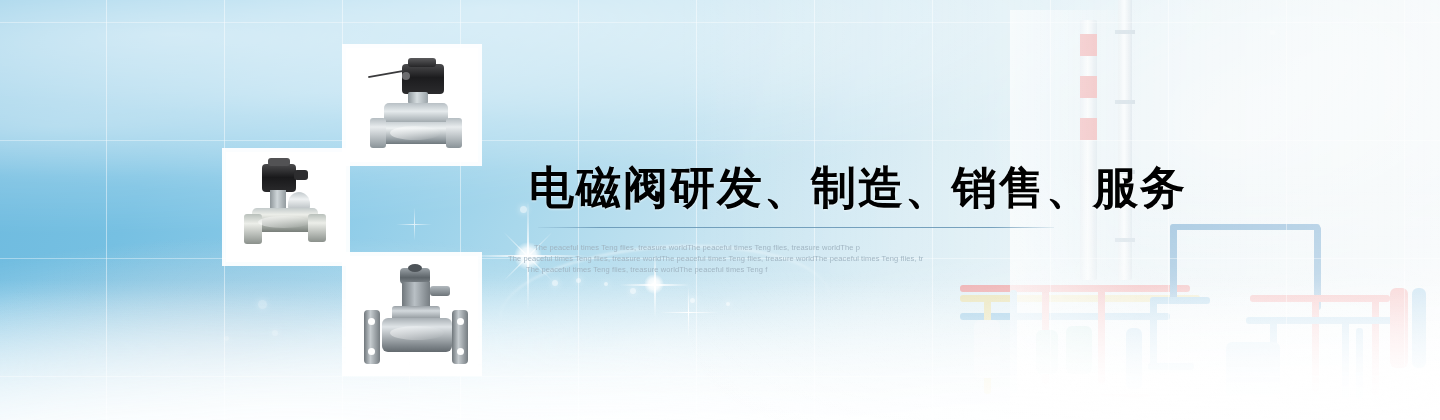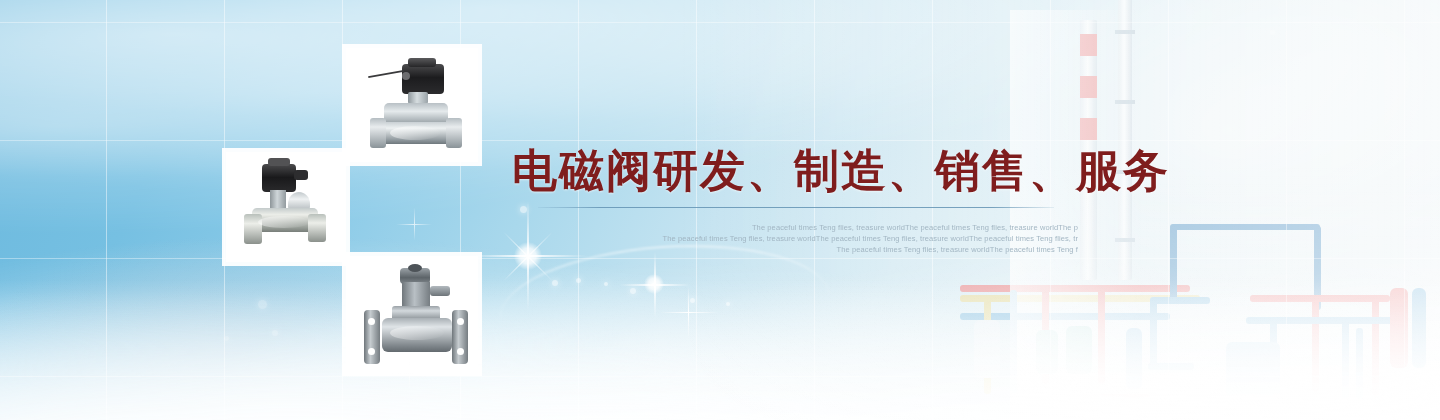--- a/index.html
+++ b/index.html
@@ -160,35 +160,35 @@
     border-top:2px solid rgba(255,255,255,.55);
     border-radius:50%;
     filter:blur(1px);
   }
 
   
   .copy{position:absolute;left:512px;top:148px;width:600px;}
   .headline{
     font-family:"DejaVu Sans","Liberation Sans",sans-serif;
     font-size:45px;font-weight:700;letter-spacing:2px;
-    color:#7f1d1d;line-height:1;margin:0;white-space:nowrap;
+    color:#000000;line-height:1;margin:17px;white-space:nowrap;
     text-shadow:0 1px 2px rgba(255,255,255,.55);
   }
   .rule{
     margin:14px 0 0 26px;width:516px;height:1px;
     background:linear-gradient(to right, rgba(122,165,192,.15), rgba(99,147,179,.85) 12%, rgba(99,147,179,.85) 88%, rgba(122,165,192,.15));
   }
   .subline{
     margin:12px 0 0 0;
     font-family:"DejaVu Sans","Liberation Sans",sans-serif;
     font-size:26px;font-weight:700;letter-spacing:1px;
     color:#2f7aa9;line-height:1.1;white-space:nowrap;
     text-shadow:0 1px 1px rgba(255,255,255,.6);
   }
-  .microwrap{margin:14px 0 15px 0;text-align:right;width:566px;}
+  .microwrap{margin:14px 0 15px 0;text-align:left;width:566px;}
   .micro{
     font-size:7.5px;line-height:11px;color:#9fb3c0;
     letter-spacing:.1px;white-space:nowrap;opacity:.95;
   }
   .micro.l1{margin-left:22px;}
   .micro.l2{margin-left:-4px;}
   .micro.l3{margin-left:14px;}
 </style>
 </head>
 <body>

